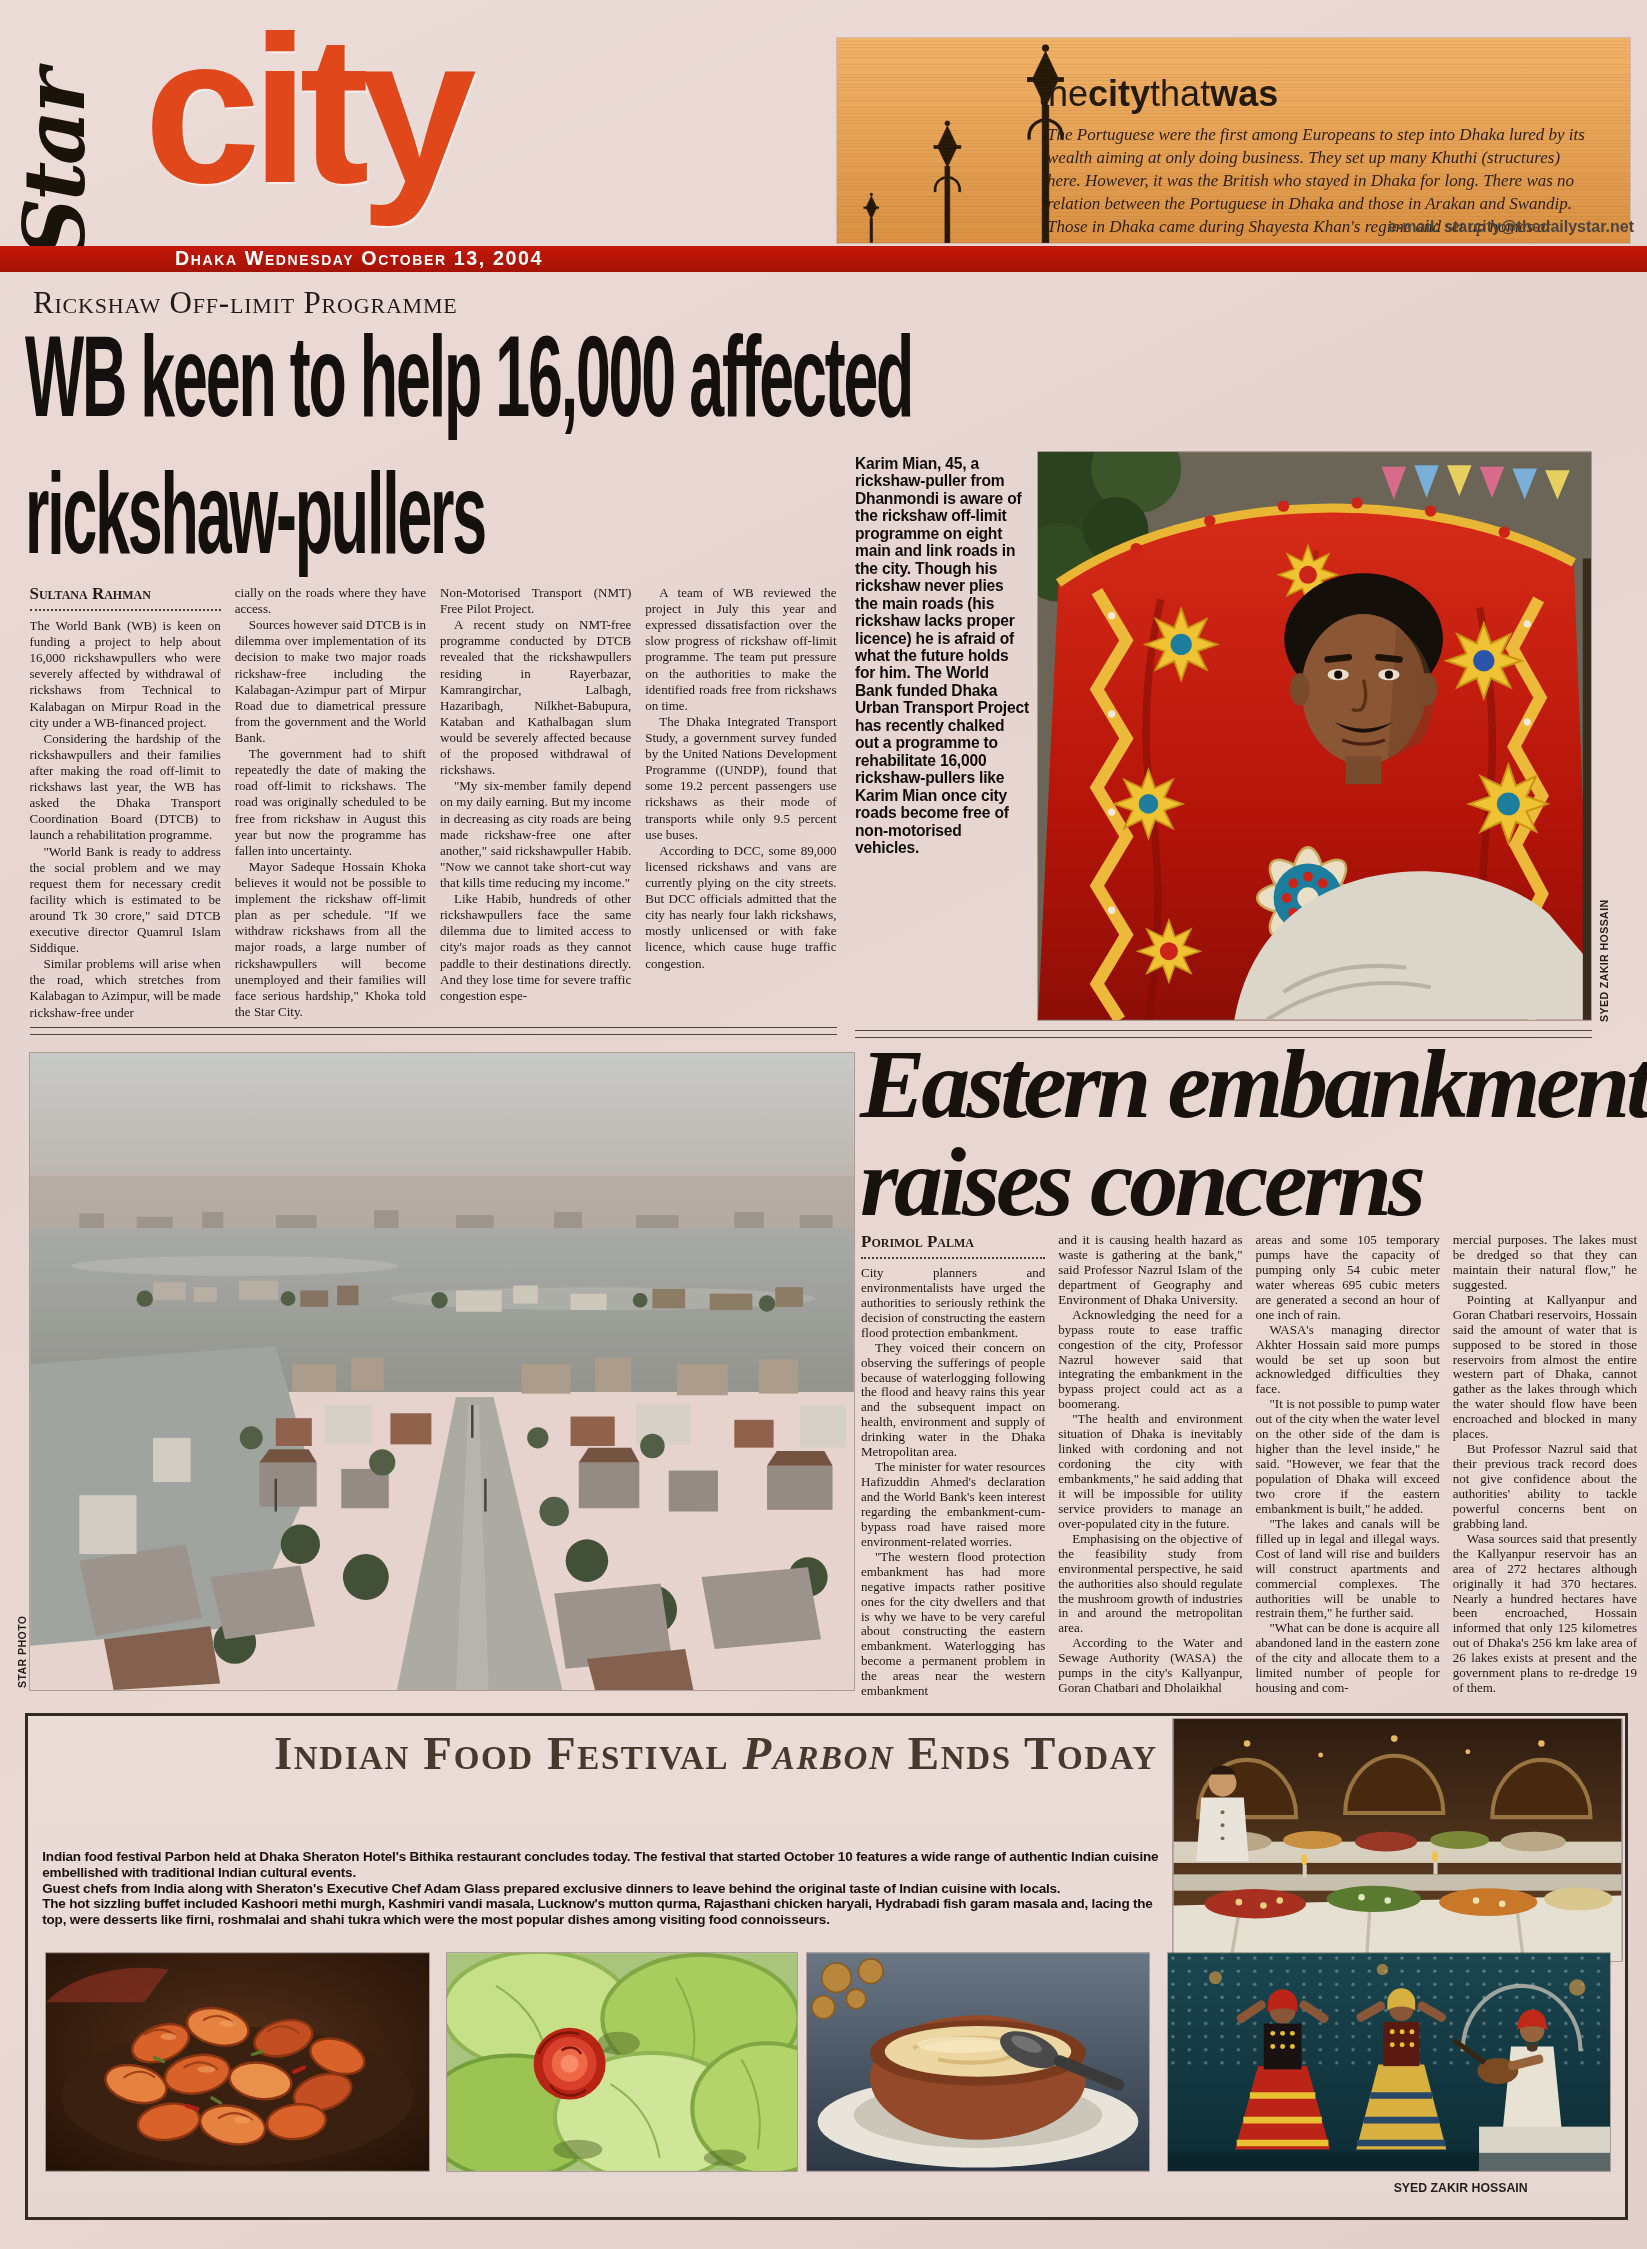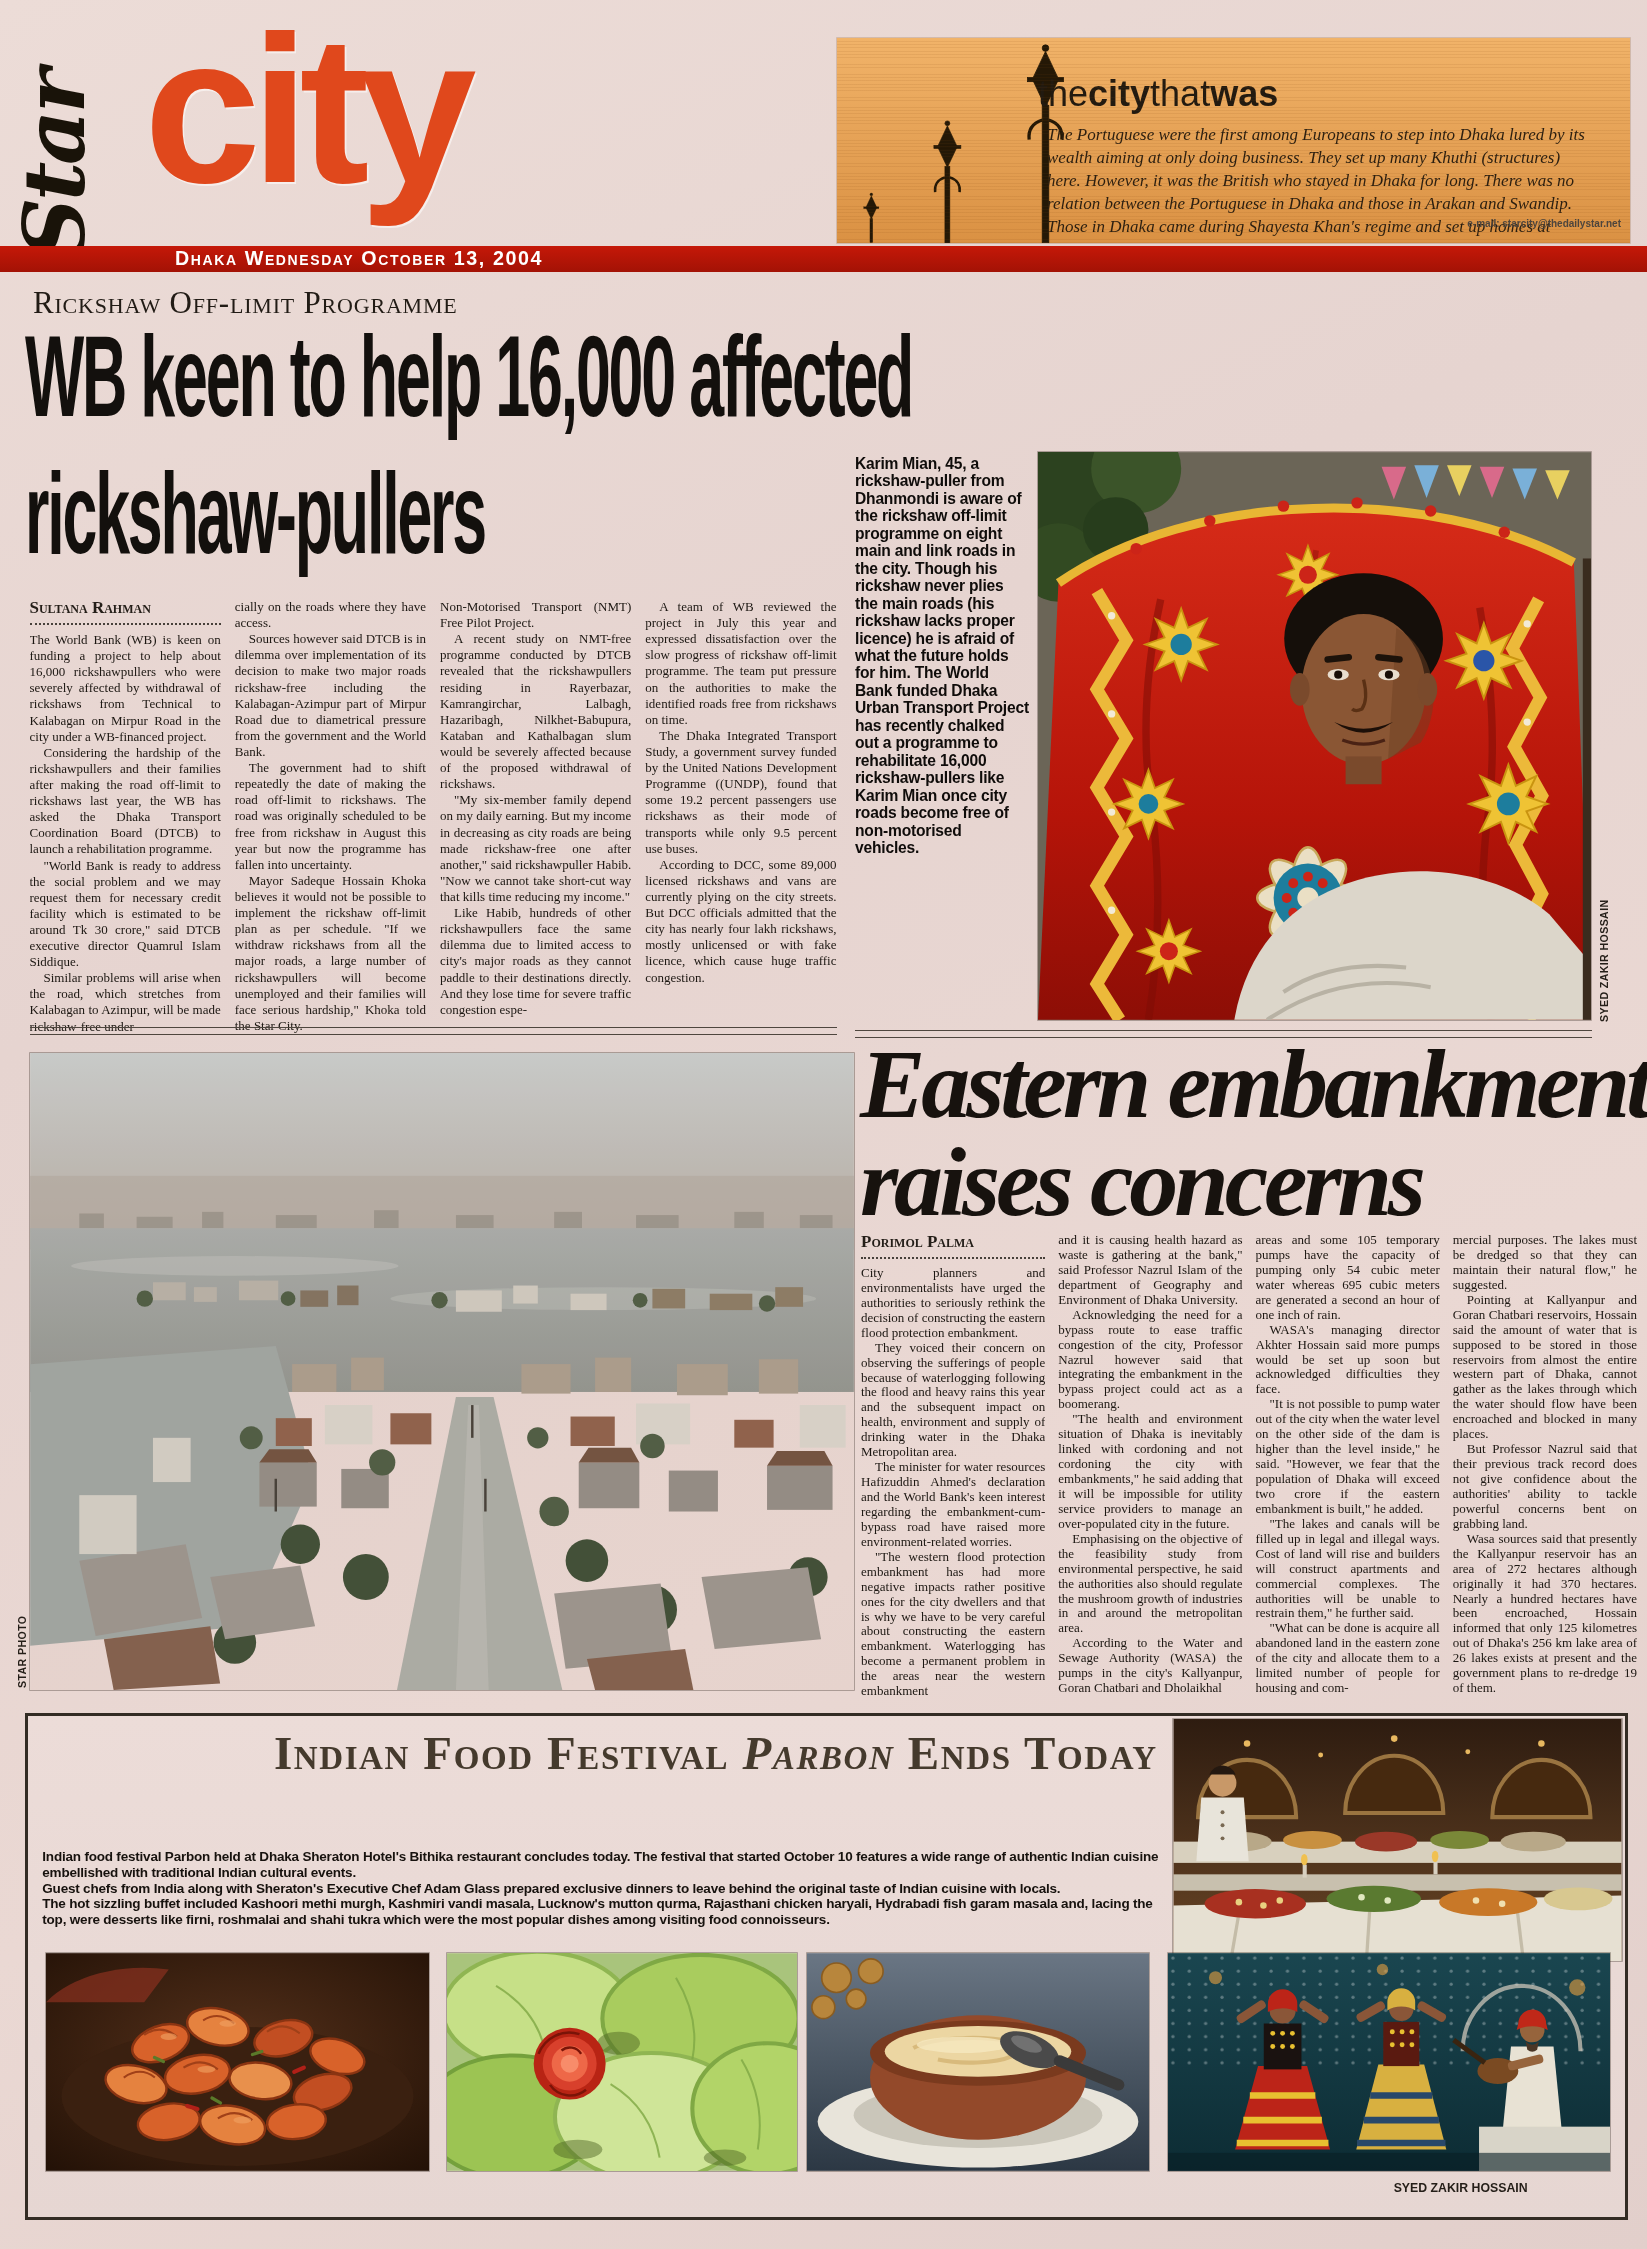--- a/index.html
+++ b/index.html
@@ -15,36 +15,36 @@
   .city-logo{left:144px;top:4.9px;font-size:210px;font-weight:900;color:#e0481c;
     letter-spacing:-9.8px;line-height:1;text-shadow:1.6px 1.6px 0 rgba(255,255,255,.55);}
   .ctw-box{left:837px;top:38px;width:793px;height:205px;overflow:hidden;
     background:linear-gradient(#f1b369,#da9143);box-shadow:0 0 0 0.8px rgba(120,70,20,.25);}
   .ctw-box::after{content:"";position:absolute;inset:0;
     background:repeating-linear-gradient(0deg,rgba(130,70,15,.10) 0 0.8px,transparent 0.8px 3.3px);}
   .ctw-title{left:201px;top:38px;font-size:36px;color:#221a10;line-height:1;}
   .ctw-title .lt{font-weight:400;} .ctw-title .bd{font-weight:800;}
   .ctw-body{left:210px;top:85px;width:544px;font-family:"Liberation Serif",serif;
     font-style:italic;font-size:17px;line-height:1.36;color:#2a1e10;font-weight:500;}
-  .email{right:26px;top:218px;font-size:10px;font-weight:bold;color:#4d453d;}
+  .email{right:13px;top:218px;font-size:16px;font-weight:bold;color:#4d453d;}
   .red-bar{left:0;top:246px;width:1647px;height:26px;background:linear-gradient(#c51808,#a31205);}
   .dateline{left:175px;top:247px;font-variant:small-caps;font-weight:bold;font-size:19.7px;
     color:#ffffff;letter-spacing:1.6px;}
 
   
   .kicker{left:33px;top:285px;font-family:"Liberation Serif",serif;font-variant:small-caps;
     font-size:31px;color:#211b15;letter-spacing:0.8px;}
   .hl{left:24.6px;font-size:95px;font-weight:900;letter-spacing:-3.3px;color:#13100d;
     white-space:nowrap;line-height:1;transform:scale(0.66,1.22);transform-origin:0 0;}
   .hl1{top:318px;} .hl2{top:455px;}
   .byline-name{font-family:"Liberation Serif",serif;font-variant:small-caps;font-weight:bold;
     font-size:17px;color:#241e18;line-height:1.1;}
   .dotted{border-top:2.5px dotted #47403a;height:0;margin:4.9px 0 7.4px 0;}
   .cols{display:flex;}
-  .lead-cols{left:29.5px;top:585px;width:807px;height:440px;gap:14px;margin-top:14px;}
+  .lead-cols{left:29.5px;top:585px;width:807px;height:440px;gap:14px;}
   .emb-cols{left:861px;top:1233px;width:776px;height:477px;gap:13px;}
   .col{flex:1 1 0;font-family:"Liberation Serif",serif;font-size:13px;text-align:justify;
     color:#1c1712;overflow:hidden;}
   .lead-cols .col{line-height:1.24;}
   .emb-cols .col{line-height:1.15;}
   .para{margin:0;text-indent:14px;}
   .collist > .para:first-child{text-indent:0;}
   .indent-first > .para:first-child{text-indent:14px;}
   .rule-double{height:5.7px;border-top:1.6px solid #4e463e;border-bottom:1.6px solid #4e463e;}
   .caption{left:855px;top:455px;width:174px;font-size:15.6px;font-weight:bold;line-height:1.12;

